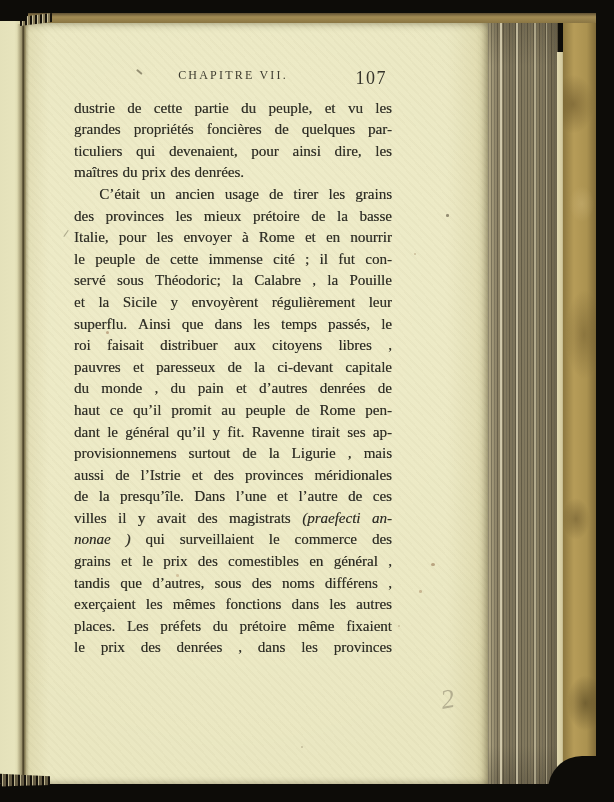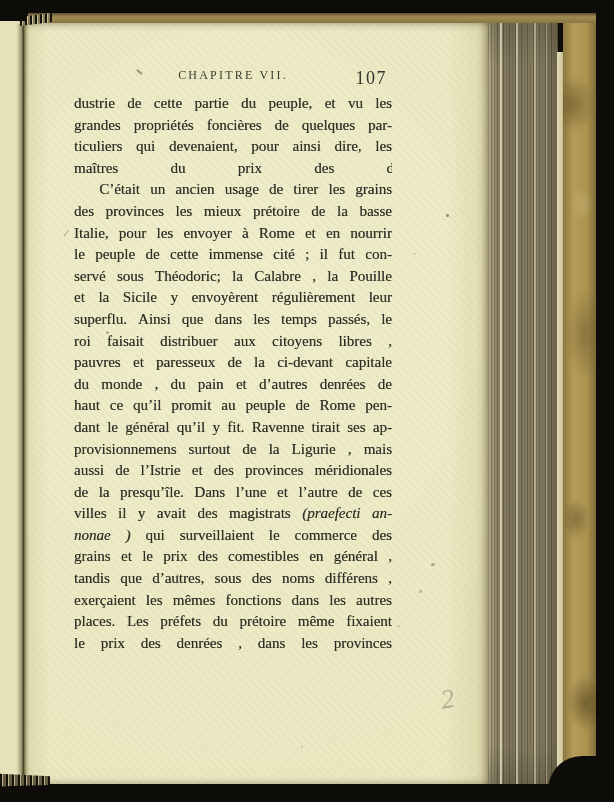--- a/index.html
+++ b/index.html
@@ -42,27 +42,27 @@
   .running-header {
     display:block; text-align:center;
     font-size:12px; letter-spacing:2.2px; color:#3e3c30;
   }
   .page-number {
     position:absolute; right:5px; top:0;
     font-size:18px; letter-spacing:1.5px; color:#34332a;
   }
   .body-text { position:relative; }
   .line {
-    display:flex; justify-content:space-between; align-items:flex-start;
+    display:flex; justify-content:space-between; align-items:flex-end;
     height:21.6px; overflow:hidden; font-size:15px;
     text-shadow:0.3px 0 0 rgba(46,45,37,0.55);
   }
   .line span { white-space:pre; }
   .line .it { font-style:italic; }
-  .line.nojust { justify-content:flex-start;gap:48px; }
+  .line.nojust { justify-content:flex-start; }
   .line.nojust span { margin-right:4.3px; }
   .ind { flex:0 0 15px; }
   
   .pencil-mark {
     position:absolute; left:415px; top:662px;
     font-size:27px; font-style:italic;
     color:rgba(96,90,72,0.38); transform:rotate(-10deg);
   }
   
   .speck { position:absolute; border-radius:50%; }

